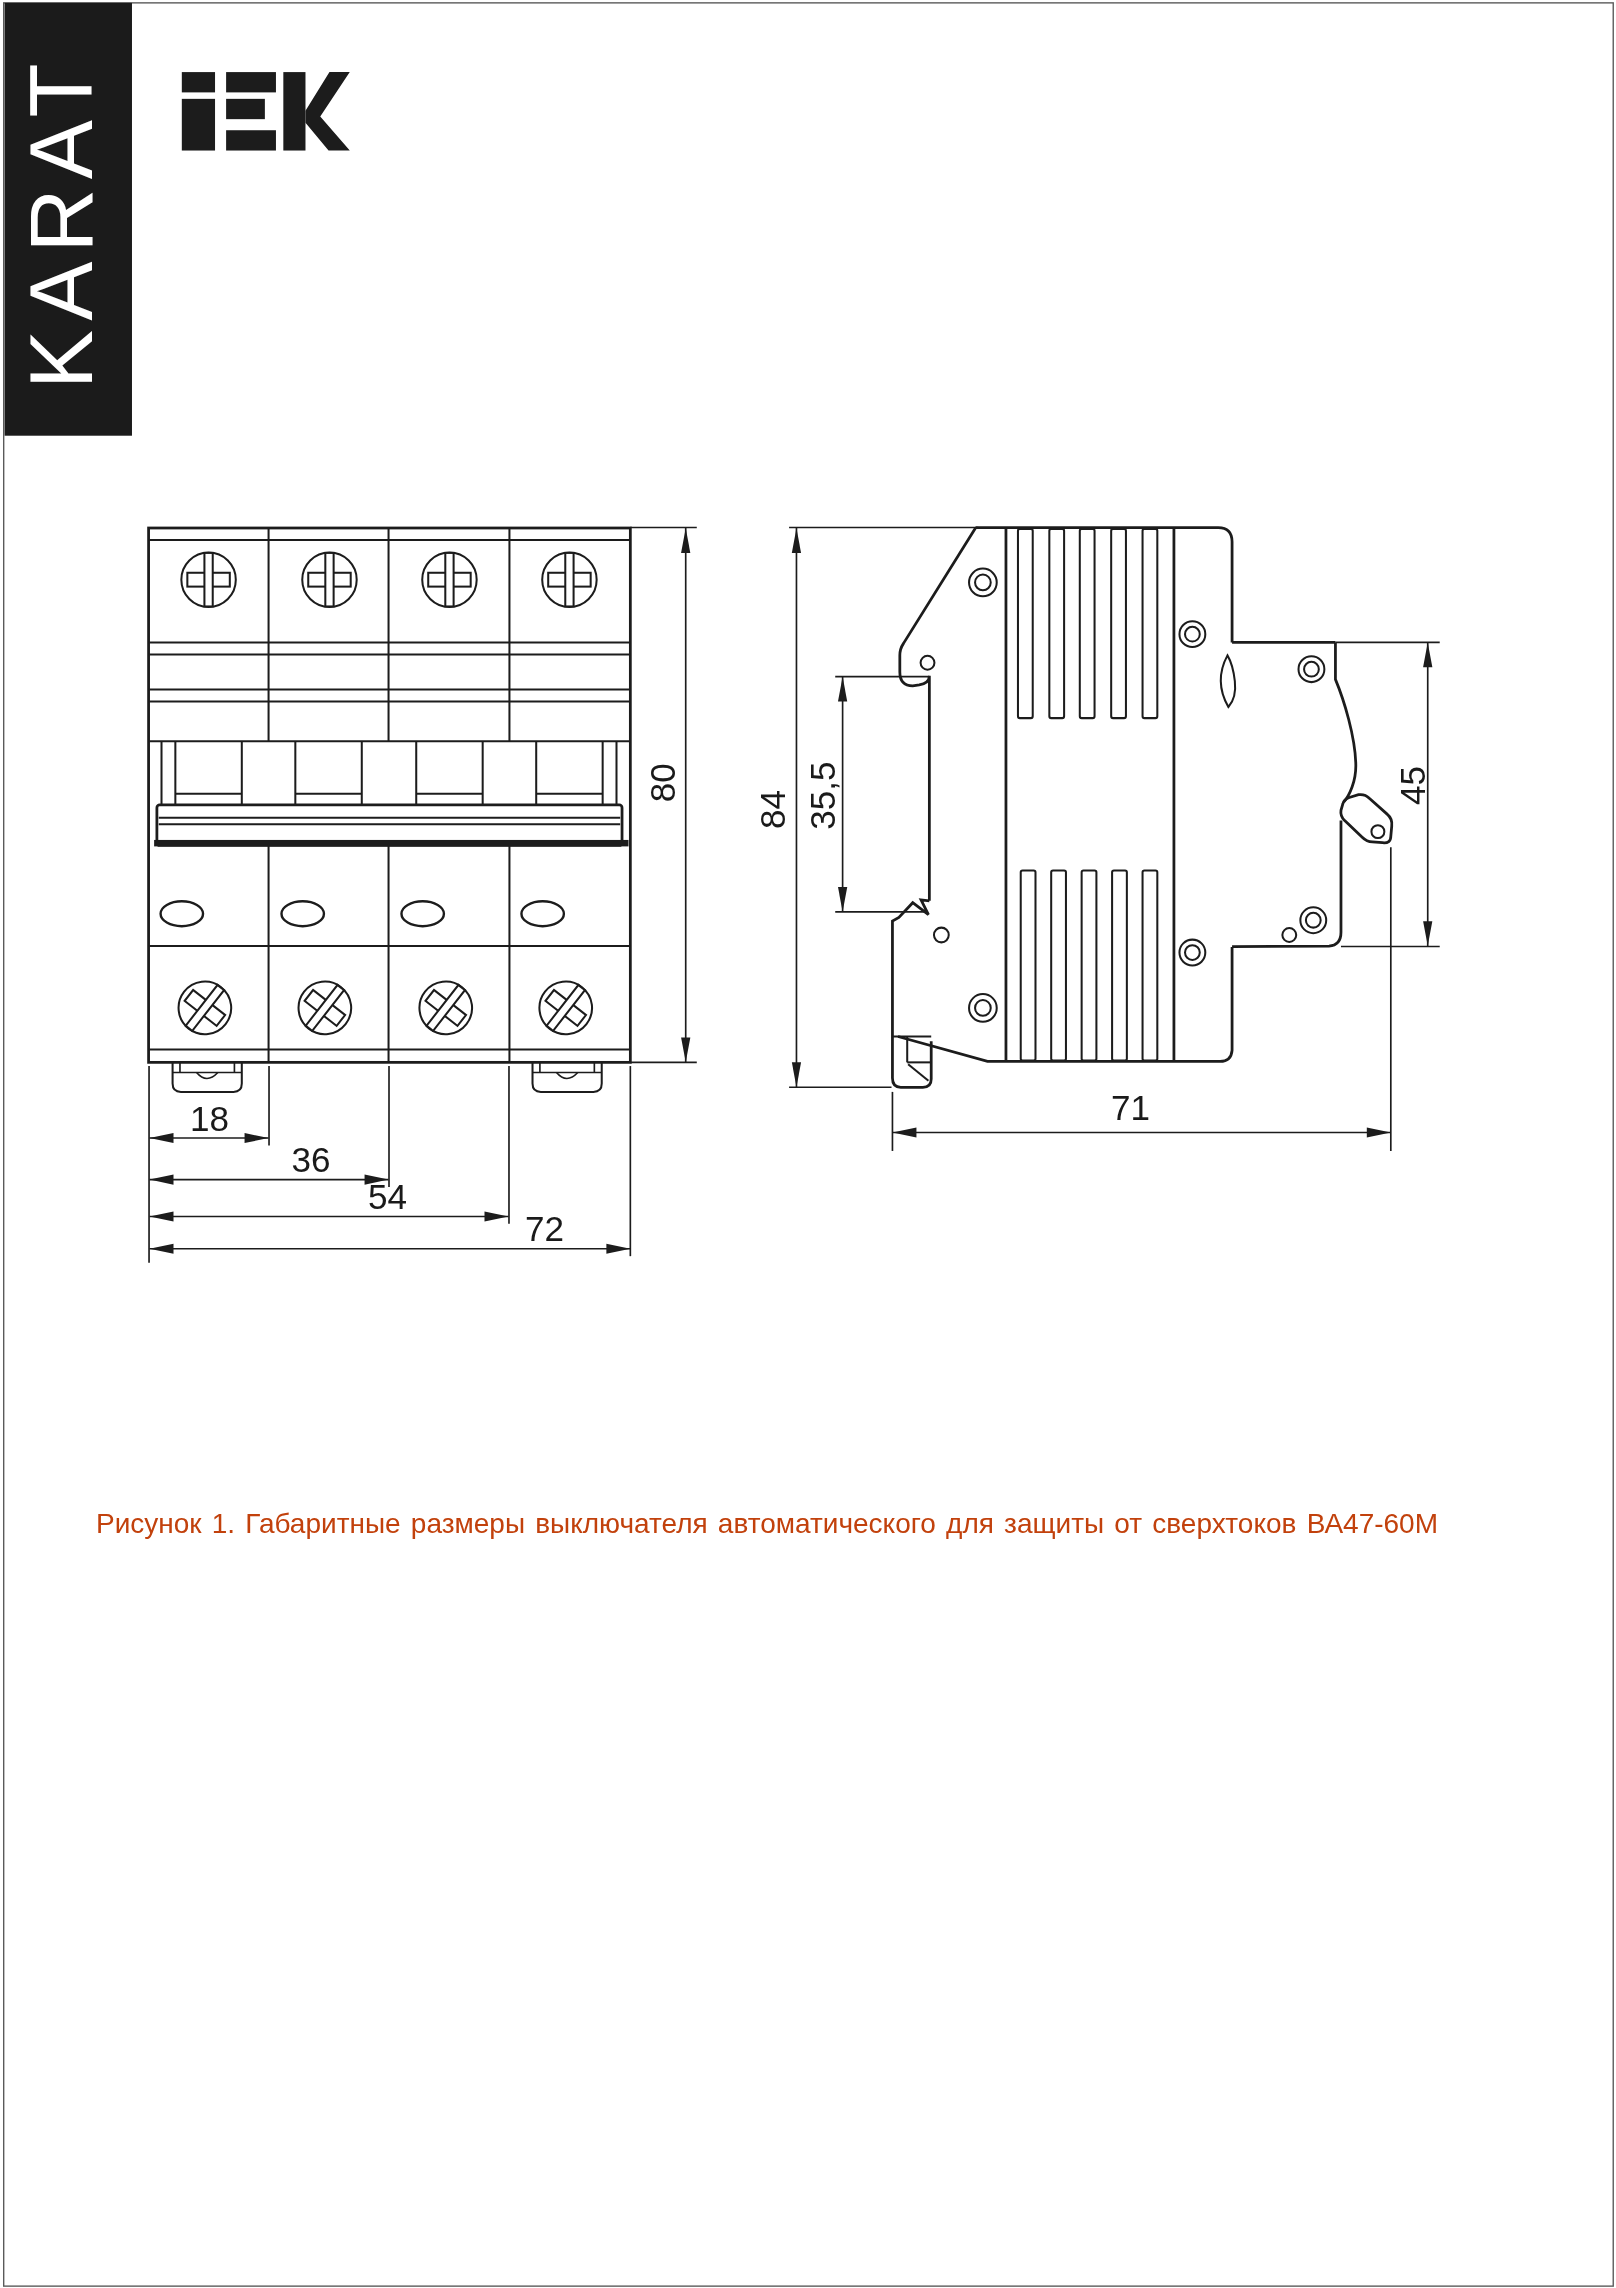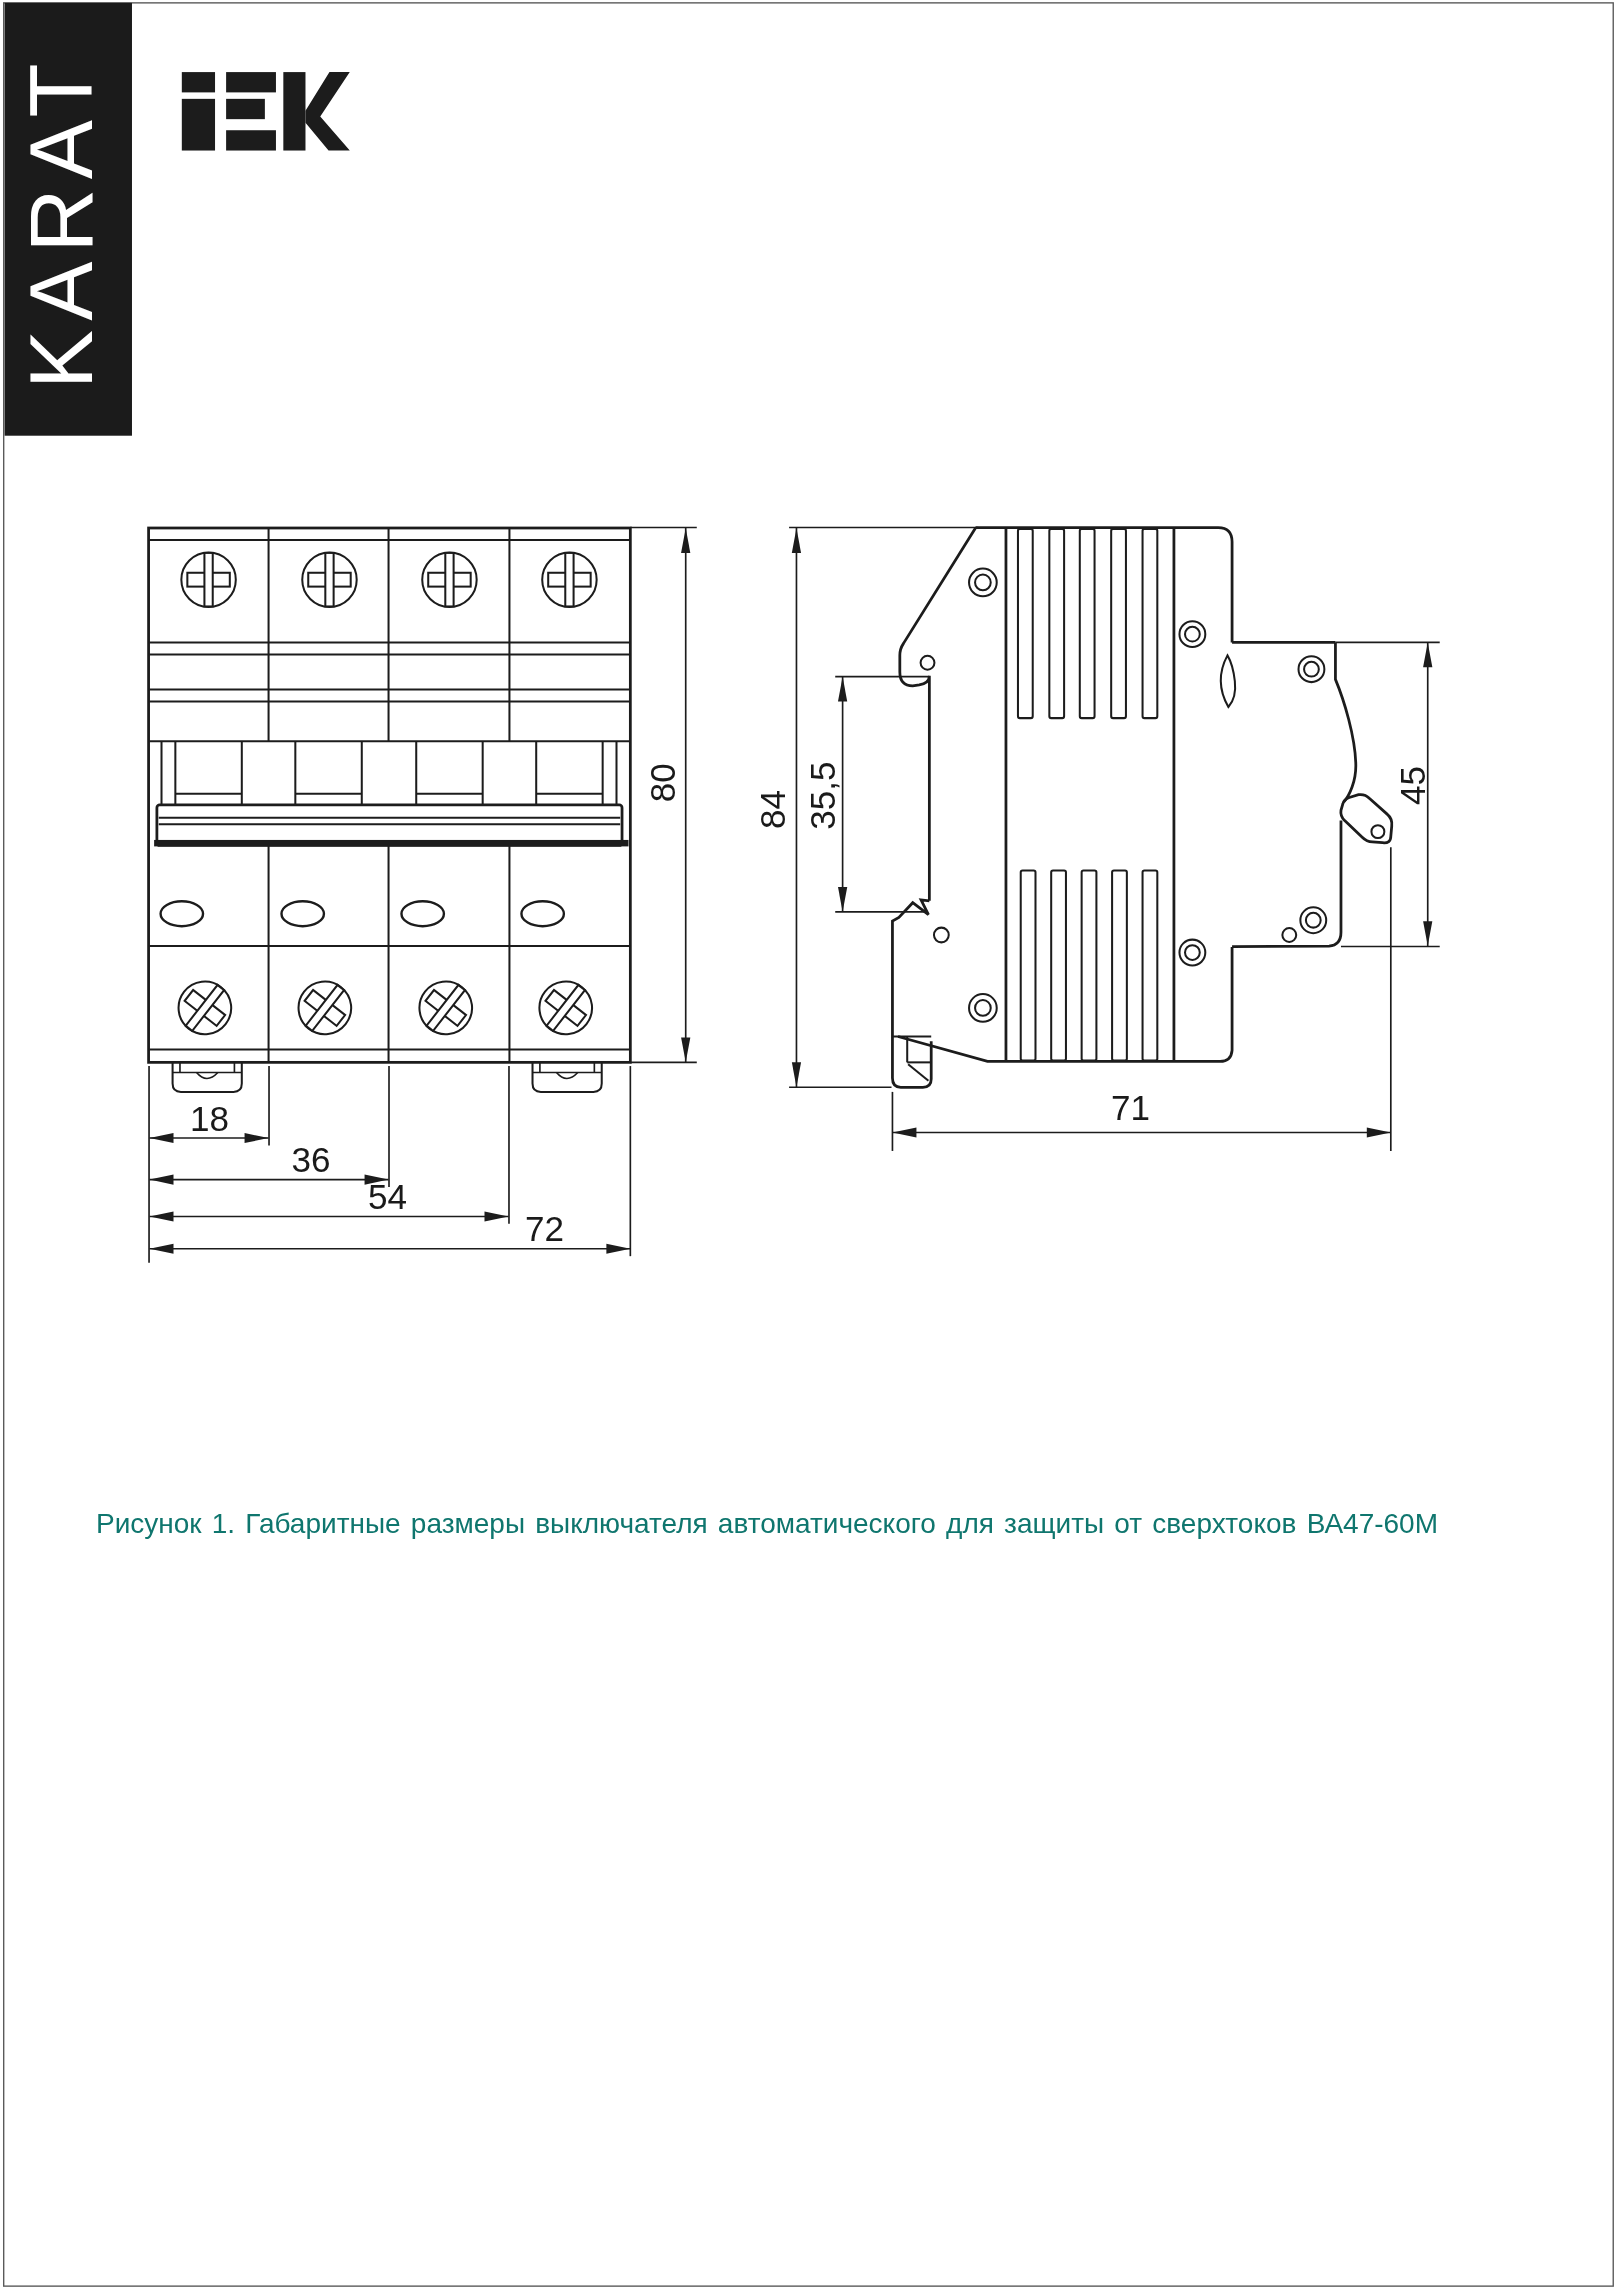--- a/index.html
+++ b/index.html
@@ -2,21 +2,21 @@
 <html style="font-size:14.8px"><head>
 <meta charset="utf-8">
 <style>
   html,body{margin:0;padding:0;background:#fff;}
   .page{position:relative;width:1616px;height:2289px;background:#ffffff;overflow:hidden;
         font-family:"Liberation Sans",sans-serif;}
   svg{position:absolute;left:0;top:0;}
   .dim-label{font-family:"Liberation Sans",sans-serif;font-size:38px;fill:#1a1a1a;}
   .karat-label{font-family:"Liberation Sans",sans-serif;font-size:96px;letter-spacing:10px;fill:#ffffff;}
   .caption{position:absolute;left:96px;top:1506px;width:1342px;
-           font-size:28px;color:#0f766e;line-height:35px;
+           font-size:28px;color:#c2410c;line-height:35px;
            text-align:justify;text-align-last:justify;}
   .ln{stroke:#1c1c1c;fill:none;}
   .w3{stroke-width:3;}
   .w2{stroke-width:2.2;}
   .w15{stroke-width:1.8;}
   .fillb{fill:#1c1c1c;stroke:none;}
   .wht{fill:#ffffff;stroke:#1c1c1c;stroke-width:2.2;}
 </style>
 </head>
 <body>

